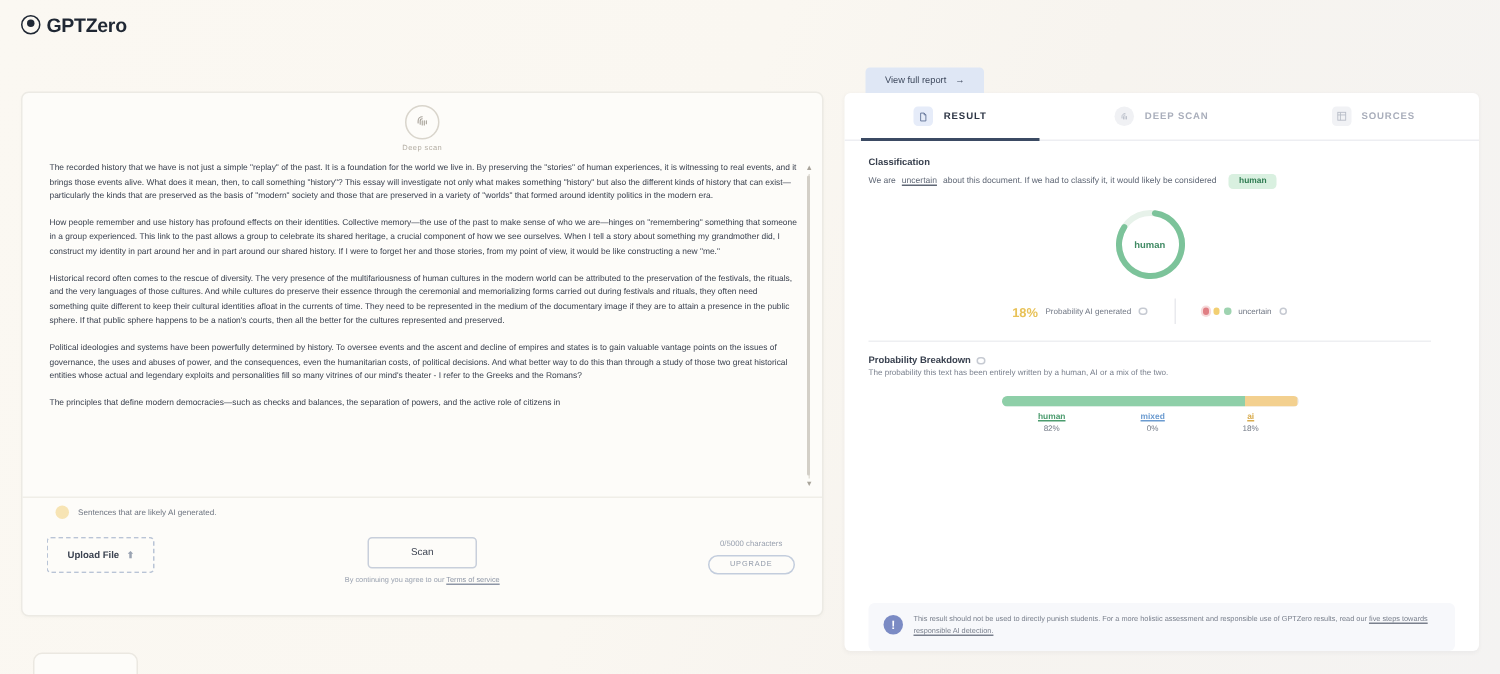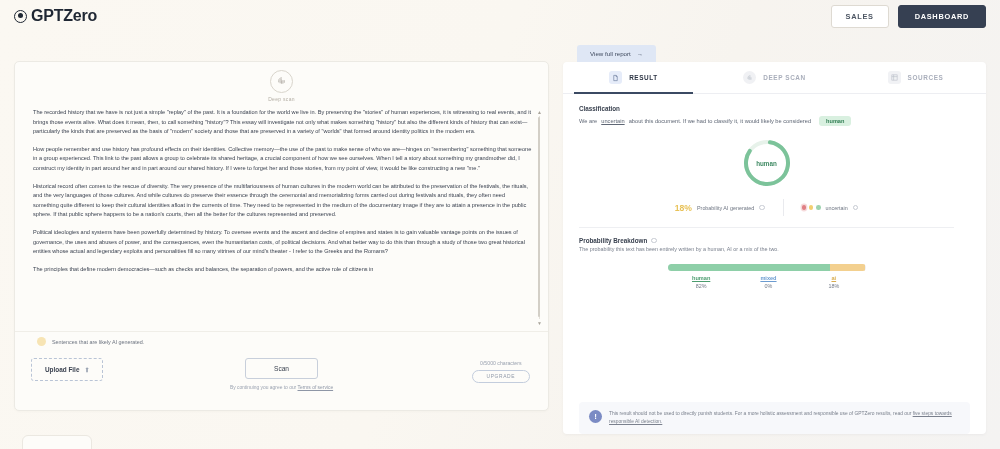--- a/index.html
+++ b/index.html
@@ -30,21 +30,21 @@
     width: 13px; height: 13px; flex: 0 0 13px;
     border: 1.5px solid #1f2733; border-radius: 50%;
     position: relative;
   }
   .brand-mark::after {
     content: ""; position: absolute;
     left: 2.5px; top: 2.5px; width: 5px; height: 5px;
     border-radius: 50%; background: #1f2733;
   }
   .brand-name {
-    font-size: 16px; font-weight: bold; letter-spacing: -0.2px; color: #1f2733;
+    font-size: 13px; font-weight: bold; letter-spacing: -0.2px; color: #1f2733;
   }
   .nav {
     display: flex; align-items: center; gap: 20px;
   }
   .nav-item {
     font-size: 7.4px; letter-spacing: 0.75px;
     color: #4c5562; font-weight: 600;
     display: flex; align-items: center; gap: 3px;
     cursor: pointer; white-space: nowrap;
   }
@@ -328,24 +328,20 @@
     background: #fdfcf9;
   }
 </style>
 </head>
 <body>
 
 <div class="header">
   <div class="brand">
     <span class="brand-mark"></span>
     <span class="brand-name">GPTZero</span>
-  </div>
-  <div class="header-actions">
-    <button class="btn-sales">SALES</button>
-    <button class="btn-dashboard">DASHBOARD</button>
   </div>
 </div>
 
 <div class="stage">
 
   <div class="left-col">
     <div class="editor-card">
 
       <div class="deepscan-badge">
         <div class="fingerprint">

